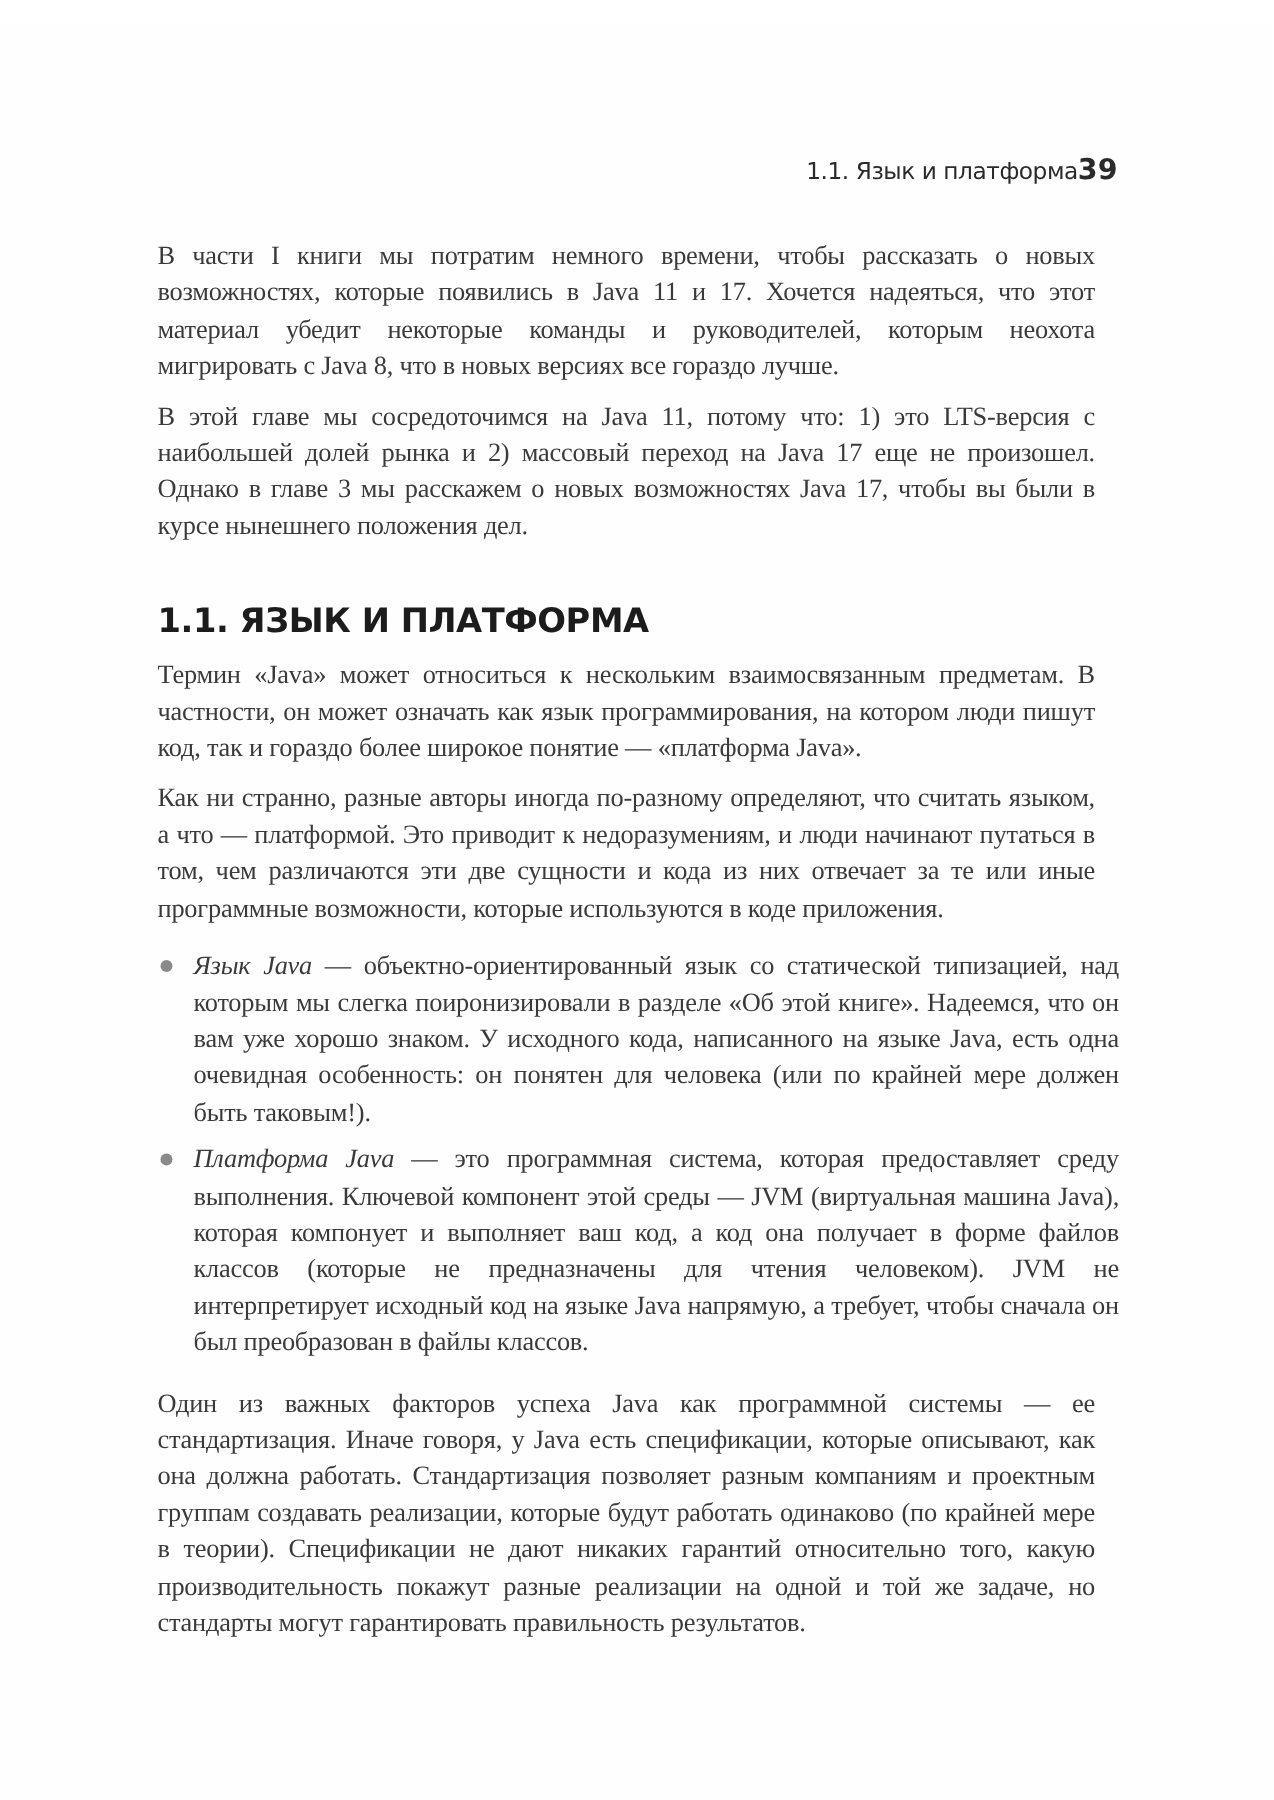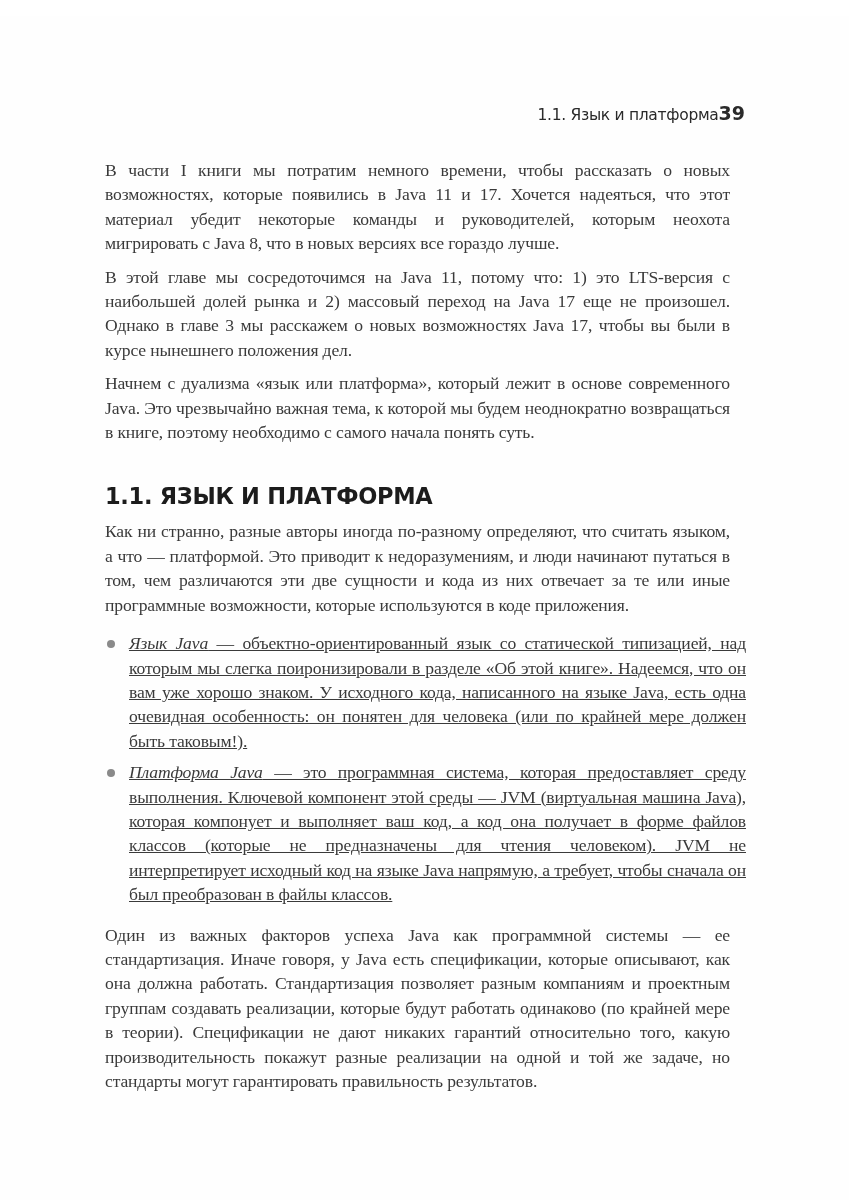--- a/index.html
+++ b/index.html
@@ -15,44 +15,44 @@
   .content {
     position: absolute; left: 105px; top: 142px; width: 641px;
     font-family: "Liberation Serif", serif; font-size: 17.6px; line-height: 24.4px;
     color: #3a3a3a; letter-spacing: -0.15px;
   }
   .content p { margin: 0 16px 9px 0; text-align: justify; }
   .section-heading {
     font-family: "DejaVu Sans", sans-serif; font-weight: bold; font-size: 22.5px;
     color: #1c1c1c; margin: 38px 0 9px 0; letter-spacing: -0.3px; line-height: 28px;
   }
-  .bullet-list { list-style: none; margin: 14px 0 16px 0; padding: 0; text-decoration: underline; }
+  .bullet-list { list-style: none; margin: 14px 0 16px 0; padding: 0; }
   .bullet-list li { position: relative; padding-left: 24px; margin-bottom: 7px; text-align: justify; }
   .bullet-list li .bullet {
     position: absolute; left: 2px; top: 9px; width: 8px; height: 8px; border-radius: 50%;
     background: #8a8a8a;
   }
   .term { font-style: italic; }
 </style>
 </head>
 <body>
 
 <div class="page">
   <div class="running-head">
     <span class="rh-title">1.1. Язык и платформа</span>
     <span class="rh-page">39</span>
   </div>
 
   <div class="content">
     <p>В части I книги мы потратим немного времени, чтобы рассказать о новых возможностях, которые появились в Java 11 и 17. Хочется надеяться, что этот материал убедит некоторые команды и руководителей, которым неохота мигрировать с Java 8, что в новых версиях все гораздо лучше.</p>
     <p>В этой главе мы сосредоточимся на Java 11, потому что: 1) это LTS-версия с наибольшей долей рынка и 2) массовый переход на Java 17 еще не произошел. Однако в главе 3 мы расскажем о новых возможностях Java 17, чтобы вы были в курсе нынешнего положения дел.</p>
-    <p>Начнем с дуализма «язык или платформа», который лежит в основе современного Java. Это чрезвычайно важная тема, к которой мы будем неоднократно возвращаться в книге, поэтому необходимо с самого начала понять суть.</p>
 
     <h2 class="section-heading">1.1. ЯЗЫК И ПЛАТФОРМА</h2>
 
+    <p>Термин «Java» может относиться к нескольким взаимосвязанным предметам. В частности, он может означать как язык программирования, на котором люди пишут код, так и гораздо более широкое понятие — «платформа Java».</p>
     <p>Как ни странно, разные авторы иногда по-разному определяют, что считать языком, а что — платформой. Это приводит к недоразумениям, и люди начинают путаться в том, чем различаются эти две сущности и кода из них отвечает за те или иные программные возможности, которые используются в коде приложения.</p>
 
     <ul class="bullet-list">
       <li>
         <span class="bullet"></span>
         <span class="term">Язык Java</span><span> — объектно-ориентированный язык со статической типизацией, над которым мы слегка поиронизировали в разделе «Об этой книге». Надеемся, что он вам уже хорошо знаком. У исходного кода, написанного на языке Java, есть одна очевидная особенность: он понятен для человека (или по крайней мере должен быть таковым!).</span>
       </li>
       <li>
         <span class="bullet"></span>
         <span class="term">Платформа Java</span><span> — это программная система, которая предоставляет среду выполнения. Ключевой компонент этой среды — JVM (виртуальная машина Java), которая компонует и выполняет ваш код, а код она получает в форме файлов классов (которые не предназначены для чтения человеком). JVM не интерпретирует исходный код на языке Java напрямую, а требует, чтобы сначала он был преобразован в файлы классов.</span>

